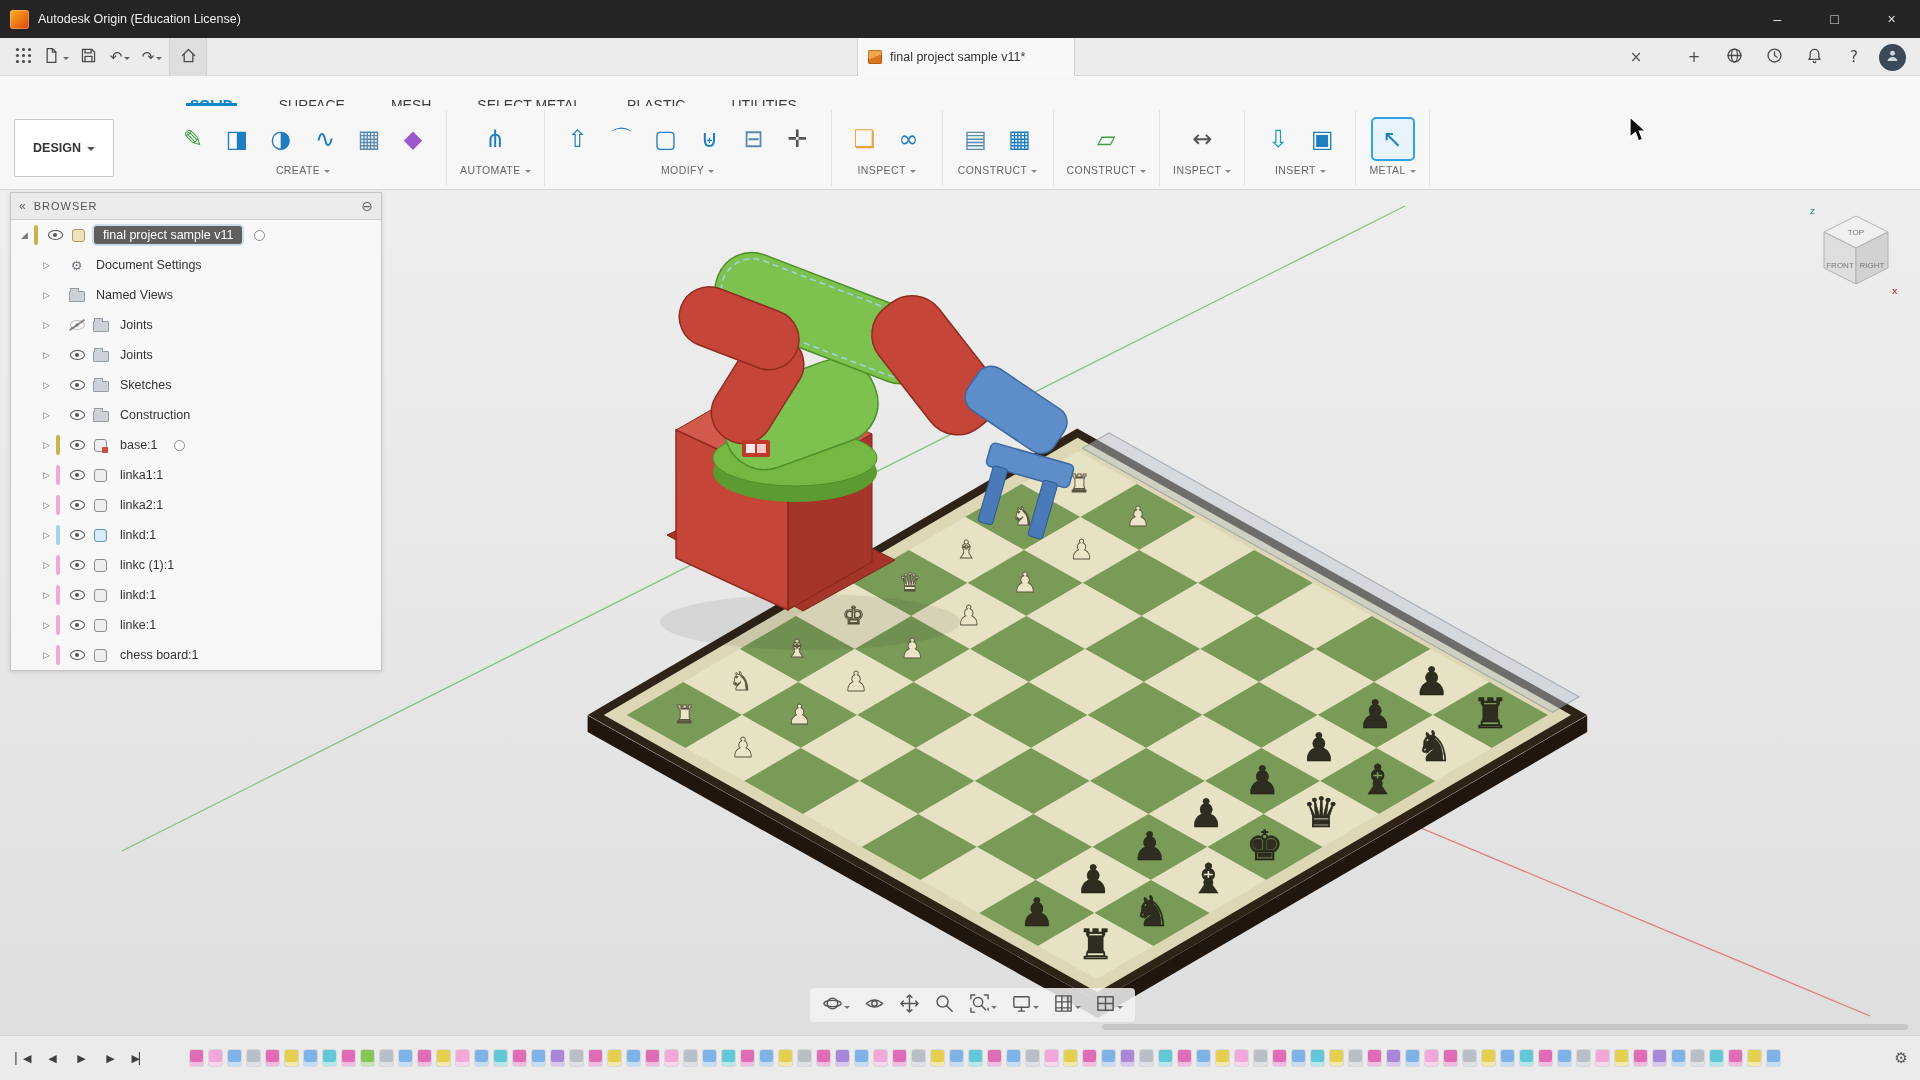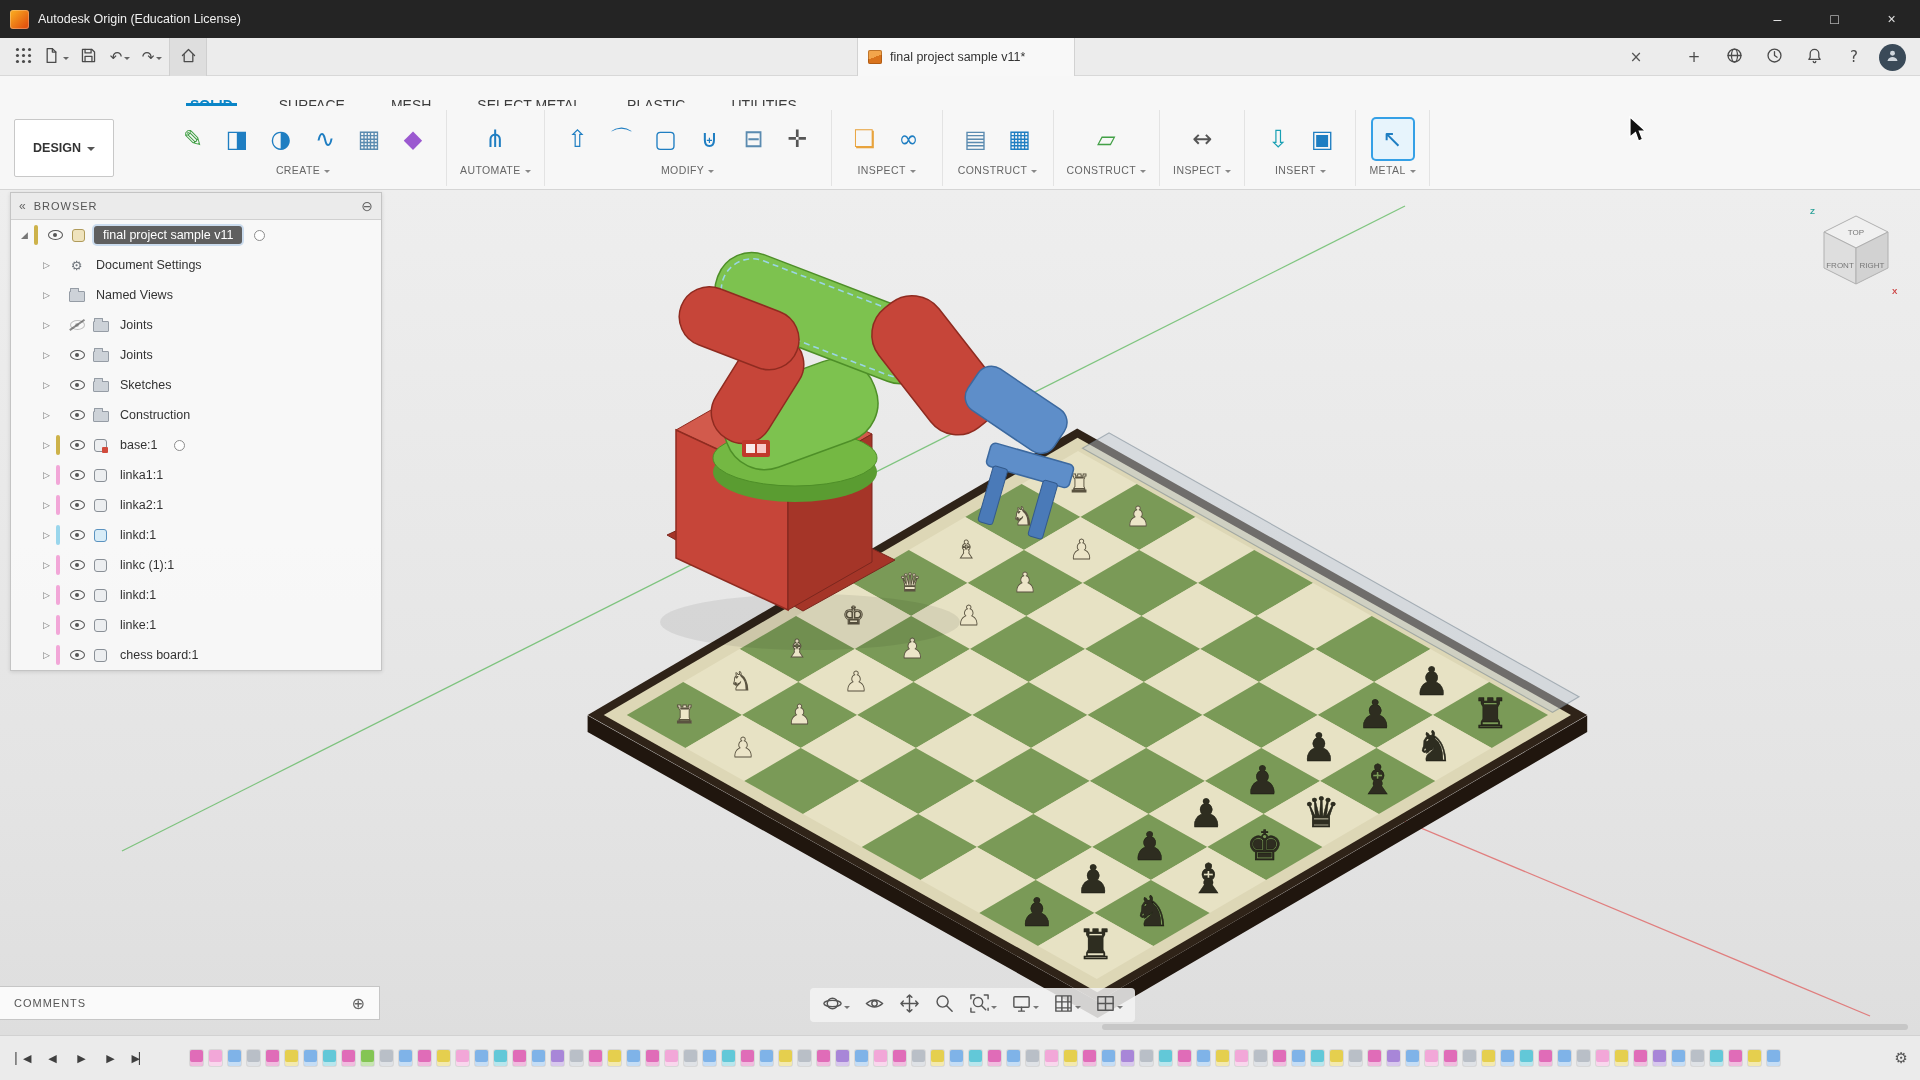--- a/index.html
+++ b/index.html
@@ -760,24 +760,20 @@
             </span>
     <span class="b-icon">
               <span class="ni-component"></span>
             </span>
     <span class="b-label">chess board:1</span>
 
   </div>
         </div>
     </div>
 
-    <div class="comments-bar">
-      <span class="cm-label">COMMENTS</span>
-      <button class="cm-add glyph">⊕</button>
-    </div>
 
     <div class="navbar">
         <button class="nav-btn">
     <span class="nb-ic"><svg viewBox="0 0 22 22" fill="none" stroke="currentColor" stroke-width="1.5" stroke-linecap="round" stroke-linejoin="round">
               <circle cx="11" cy="11" r="5.5"></circle>
               <ellipse cx="11" cy="11" rx="9" ry="3.3"></ellipse>
             </svg></span>
     <span class="nav-caret" style="display: inline-block;"></span>
   </button>
         <button class="nav-btn">

